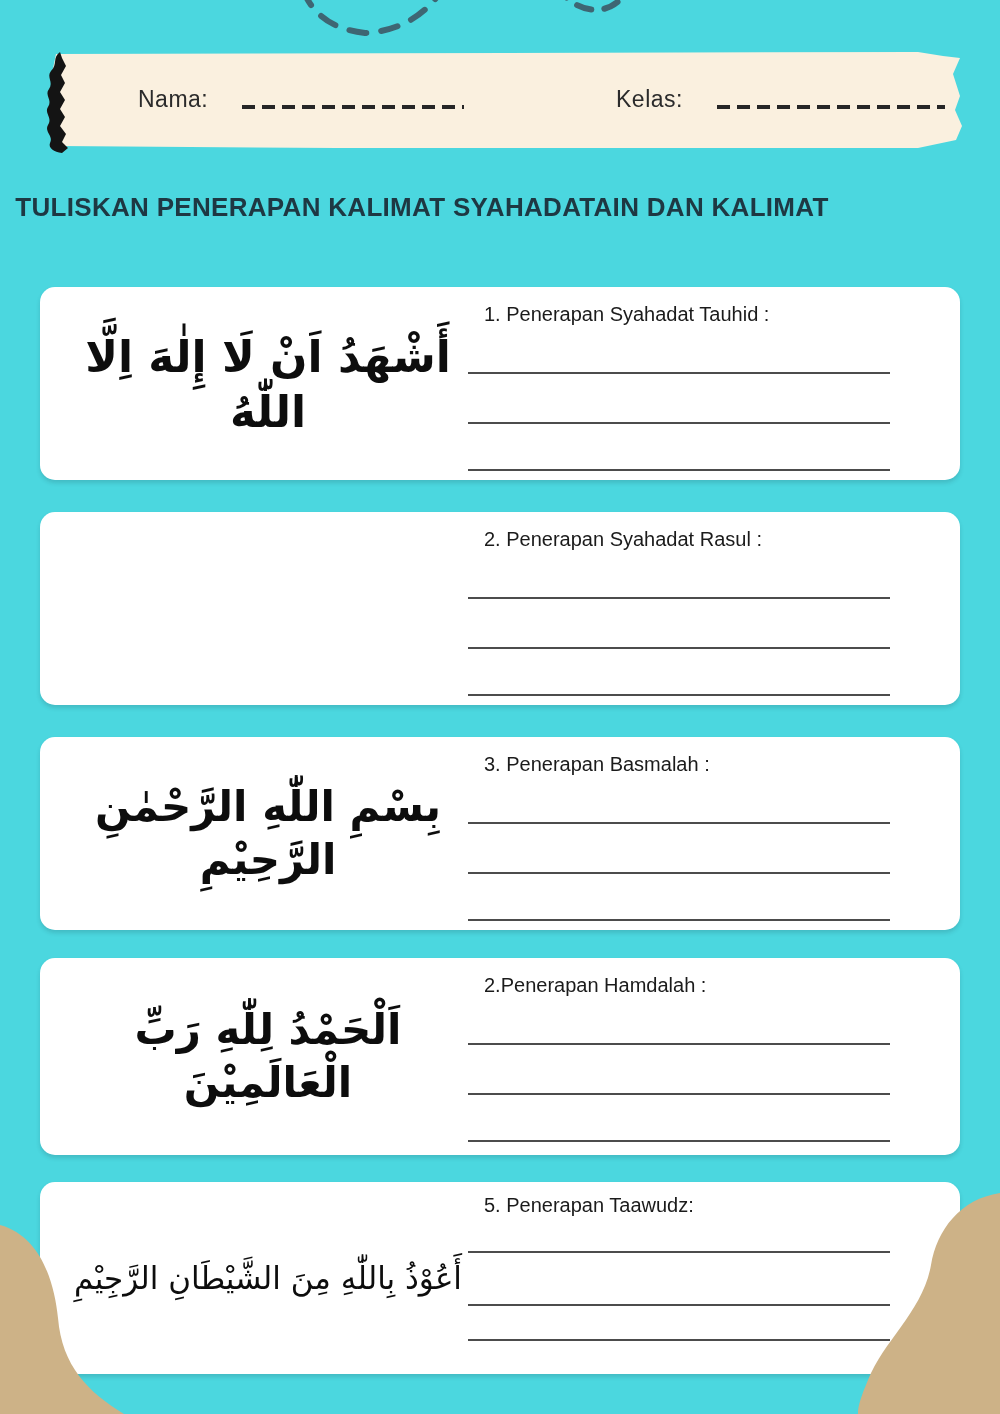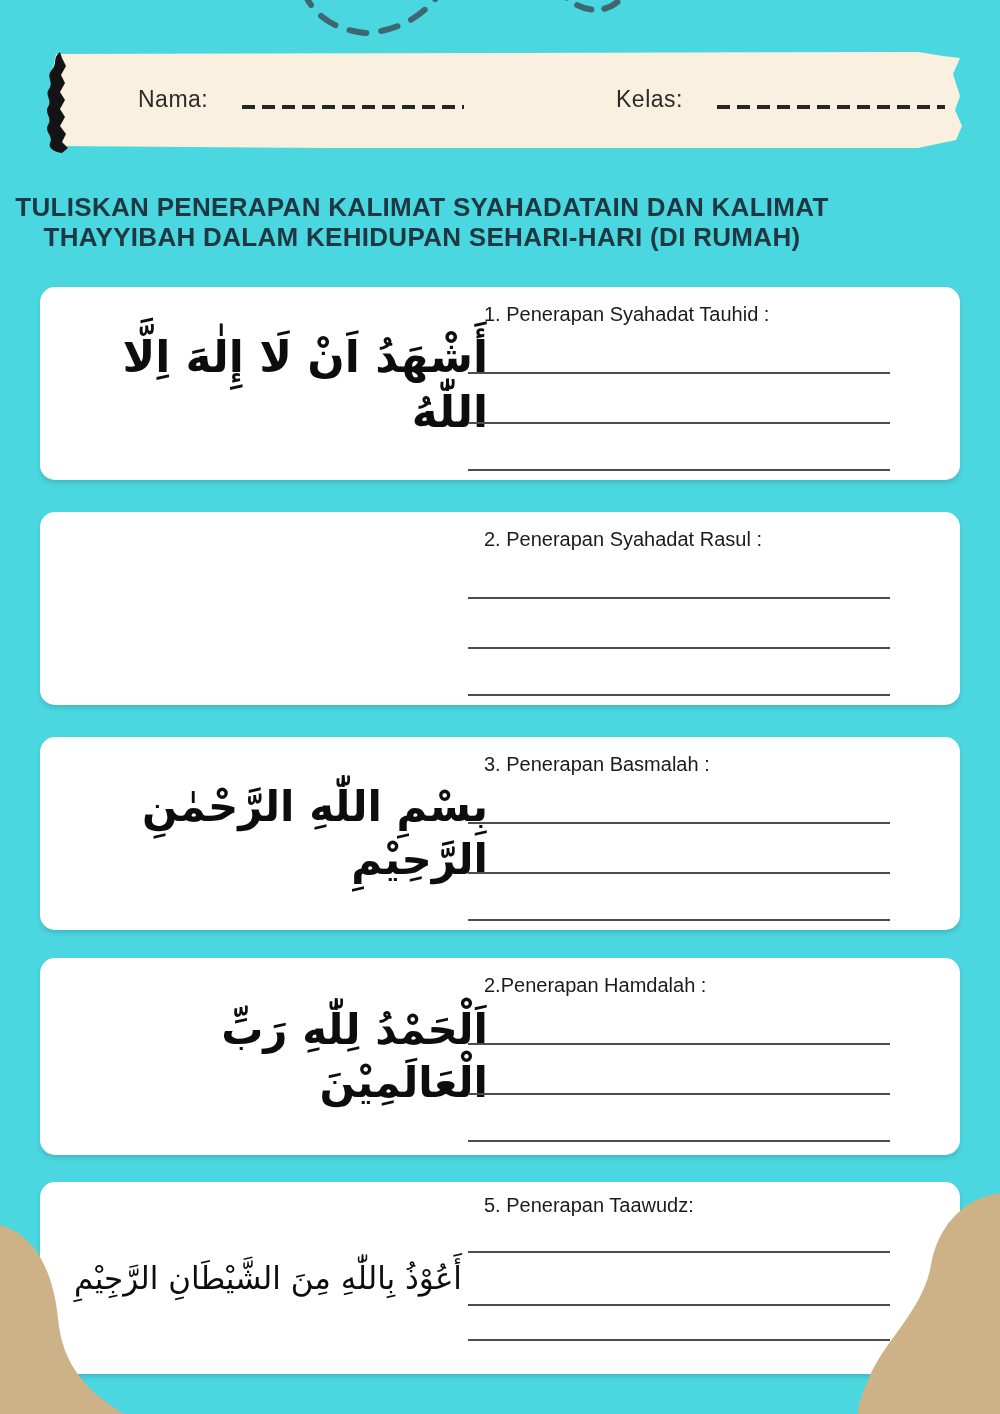--- a/index.html
+++ b/index.html
@@ -35,21 +35,21 @@
     border-radius:15px;box-shadow:0 3px 4px rgba(30,60,70,.18);}
   .card1{top:287px;height:193px;}
   .card2{top:512px;height:193px;}
   .card3{top:737px;height:193px;}
   .card4{top:958px;height:197px;}
   .card5{top:1182px;height:192px;}
 
   .arabic{position:absolute;left:8px;top:0;width:440px;height:100%;
     display:flex;align-items:center;justify-content:center;
     direction:rtl;font-family:"DejaVu Sans", sans-serif;color:#0d0d0d;
-    line-height:1.25;}
+    text-align:center;line-height:1.25;}
   .ar1{font-size:44px;font-weight:bold;}
   .ar2{font-size:40px;font-weight:bold;}
   .ar3{font-size:42px;font-weight:bold;}
   .ar4{font-size:42px;font-weight:bold;}
   .ar5{font-size:31px;font-weight:normal;letter-spacing:1px;}
 
   .rightcol{position:absolute;left:428px;top:0;width:422px;height:100%;}
   .prompt{position:absolute;left:16px;top:16px;font-size:20px;color:#1b1b1b;}
   .card5 .prompt{top:12px;}
   .ansline{position:absolute;left:0;width:422px;height:2px;background:#4c4c4c;}
@@ -87,21 +87,20 @@
       <span class="dash-line nama"></span>
     </div>
     <div class="field field-kelas">
       <span>Kelas:</span>
       <span class="dash-line kelas"></span>
     </div>
   </div>
 
   <div class="title">
     <div>TULISKAN PENERAPAN KALIMAT SYAHADATAIN DAN KALIMAT</div>
-    <div>THAYYIBAH DALAM KEHIDUPAN SEHARI-HARI (DI RUMAH)</div>
   </div>
 
   <section class="card card1">
     <div class="arabic ar1">أَشْهَدُ اَنْ لَا إِلٰهَ اِلَّا اللّٰهُ</div>
     <div class="rightcol">
       <div class="prompt">1. Penerapan Syahadat Tauhid :</div>
       <div class="ansline l1"></div>
       <div class="ansline l2"></div>
       <div class="ansline l3"></div>
     </div>

